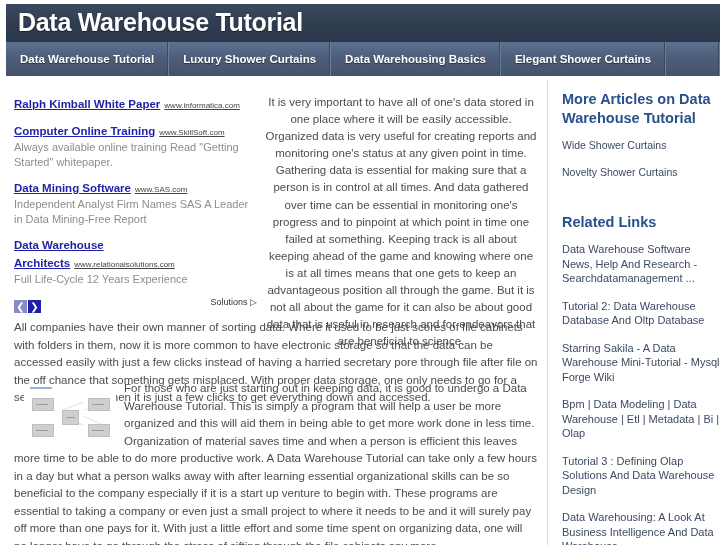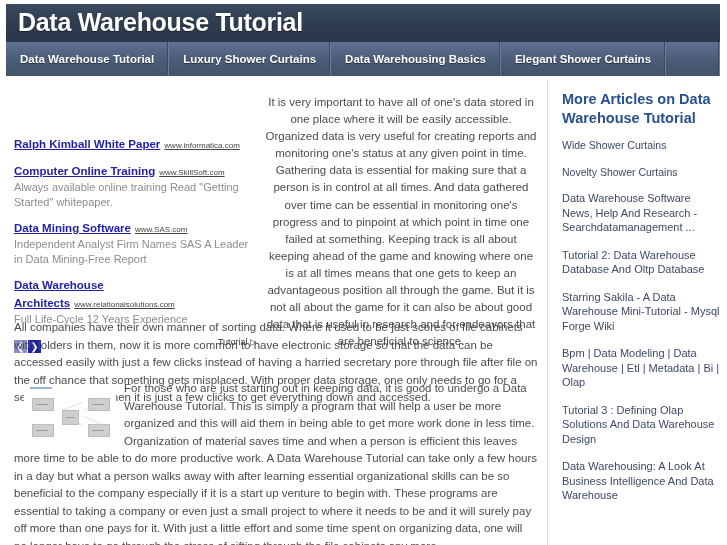--- a/index.html
+++ b/index.html
@@ -73,21 +73,20 @@
     width: 548px;
     height: 465px;
     border-right: 1px solid #d8dde4;
   }
 
   
   #ads-block {
     position: absolute;
     left: 14px; top: 14px;
     width: 243px;
-    margin-top: 40px;
   }
   .ad-unit { margin-bottom: 9px; }
   .ad-title {
     color: #1f1fa8;
     font-size: 11.5px;
     font-weight: bold;
     text-decoration: underline;
     cursor: pointer;
     display: inline;
     line-height: 15px;
@@ -267,21 +266,21 @@
           <div class="ad-desc">Independent Analyst Firm Names SAS A Leader in Data Mining-Free Report</div>
         </div>
 
         <div class="ad-unit">
           <span class="ad-title">Data Warehouse Architects</span><span class="ad-url">www.relationalsolutions.com</span>
           <div class="ad-desc">Full Life-Cycle 12 Years Experience</div>
         </div>
 
         <div id="ad-footer">
           <span class="ad-arrow" id="ad-prev">❮</span><span class="ad-arrow" id="ad-next">❯</span>
-          <span id="adchoices">Tutorial ▷</span>
+          <span id="adchoices">Solutions ▷</span>
         </div>
       </div>
 
       <div id="para-1">It is very important to have all of one's data stored in one place where it will be easily accessible. Organized data is very useful for creating reports and monitoring one's status at any given point in time. Gathering data is essential for making sure that a person is in control at all times. And data gathered over time can be essential in monitoring one's progress and to pinpoint at which point in time one failed at something. Keeping track is all about keeping ahead of the game and knowing where one is at all times means that one gets to keep an advantageous position all through the game. But it is not all about the game for it can also be about good data that is useful in research and for endeavors that are beneficial to science.</div>
 
       <div id="para-2">All companies have their own manner of sorting data. Where it used to be just scores of file cabinets with folders in them, now it is more common to have electronic storage so that the data can be accessed easily with just a few clicks instead of having a harried secretary pore through file after file on the off chance that something gets misplaced. With proper data storage, one only needs to go for a search option and then it is just a few clicks to get everything down and accessed.</div>
 
       <div id="para-3">
         <div id="para-3-float"></div>
         <span>For those who are just starting out in keeping data, it is good to undergo a Data Warehouse Tutorial. This is simply a program that will help a user be more organized and this will aid them in being able to get more work done in less time. Organization of material saves time and when a person is efficient this leaves more time to be able to do more productive work. A Data Warehouse Tutorial can take only a few hours in a day but what a person walks away with after learning essential organizational skills can be so beneficial to the company especially if it is a start up venture to begin with. These programs are essential to taking a company or even just a small project to where it needs to be and it will surely pay off more than one pays for it. With just a little effort and some time spent on organizing data, one will no longer have to go through the stress of sifting through the file cabinets any more.</span>
@@ -311,20 +310,21 @@
       </div>
 
     </div>
 
     <div id="right-col">
 
       <div class="side-heading">More Articles on Data Warehouse Tutorial</div>
       <div class="side-link">Wide Shower Curtains</div>
       <div class="side-link">Novelty Shower Curtains</div>
 
+      <div class="side-heading" id="related-heading">Related Links</div>
       <div class="rel-link">Data Warehouse Software News, Help And Research - Searchdatamanagement ...</div>
       <div class="rel-link">Tutorial 2: Data Warehouse Database And Oltp Database</div>
       <div class="rel-link">Starring Sakila - A Data Warehouse Mini-Tutorial - Mysql Forge Wiki</div>
       <div class="rel-link">Bpm | Data Modeling | Data Warehouse | Etl | Metadata | Bi | Olap</div>
       <div class="rel-link">Tutorial 3 : Defining Olap Solutions And Data Warehouse Design</div>
       <div class="rel-link">Data Warehousing: A Look At Business Intelligence And Data Warehouse</div>
 
     </div>
 
   </div>

